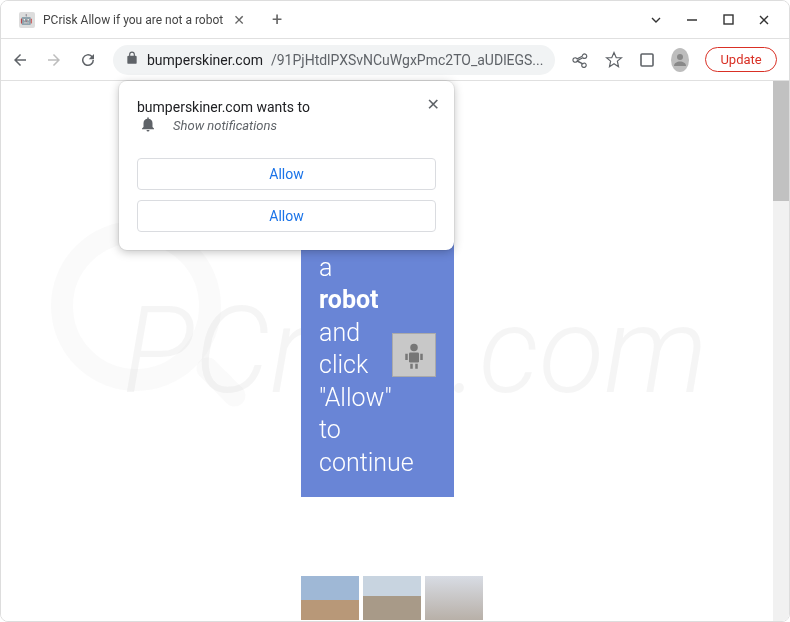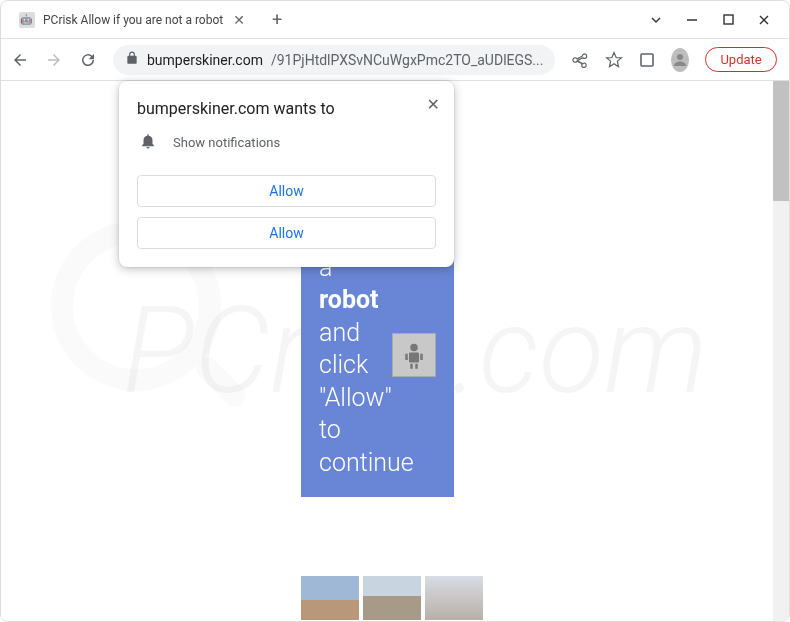--- a/index.html
+++ b/index.html
@@ -49,22 +49,22 @@
 
     
     .grid { position: absolute; left: 300px; top: 495px; display: grid; grid-template-columns: repeat(3, 58px); gap: 4px; }
     .thumb { width: 58px; height: 44px; background: #ccc; position: relative; overflow: hidden; cursor: pointer; }
     .thumb.t1 { background: linear-gradient(#9fb8d6 55%, #b89878 55%); }
     .thumb.t2 { background: linear-gradient(#c8d4e0 45%, #a89a88 45%); }
     .thumb.t3 { background: linear-gradient(#d8dce4, #b8b0a8); }
 
     
     .perm { position: absolute; left: 118px; top: 80px; width: 335px; background: #fff; border-radius: 8px; box-shadow: 0 2px 10px rgba(0,0,0,0.25), 0 0 0 1px rgba(0,0,0,0.05); padding: 18px; z-index: 200; }
-    .perm-hdr { font-size: 16px; color: #202124; margin-bottom: 14px; }
-    .perm-row { display: flex; align-items: center; gap: 16px; color: #5f6368; font-size: 13px; margin-bottom: 22px; padding-left: 2px; }
+    .perm-hdr { font-size: 14px; color: #202124; }
+    .perm-row { display: flex; align-items: center; gap: 16px; color: #5f6368; font-size: 13px; margin-bottom: 22px; padding-left: 2px; font-style: italic; }
     .perm-close { position: absolute; right: 14px; top: 14px; color: #5f6368; cursor: pointer; font-size: 16px; }
     .perm-btns { display: flex; gap: 10px; justify-content: flex-end; flex-direction: column; }
     .perm-btn { border: 1px solid #dadce0; background: #fff; color: #1a73e8; padding: 7px 22px; border-radius: 4px; font-size: 14px; cursor: pointer; }
     .bell { color: #5f6368; }
   </style>
 </head>
 <body>
 
 <div class="titlebar">
   <div class="tab">

